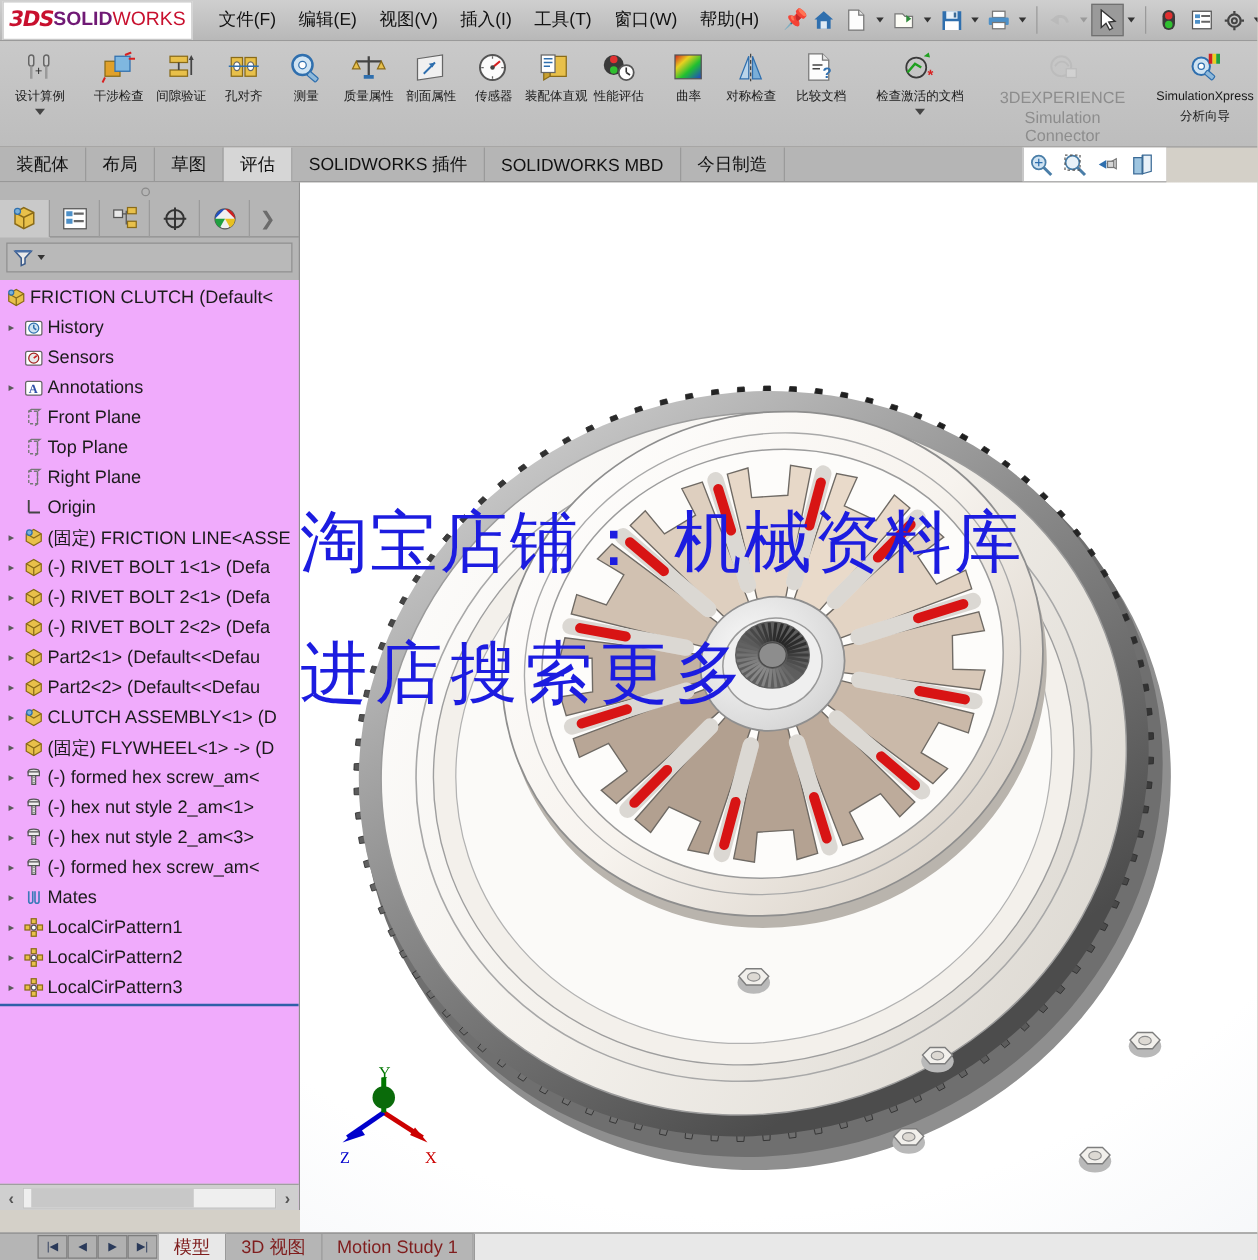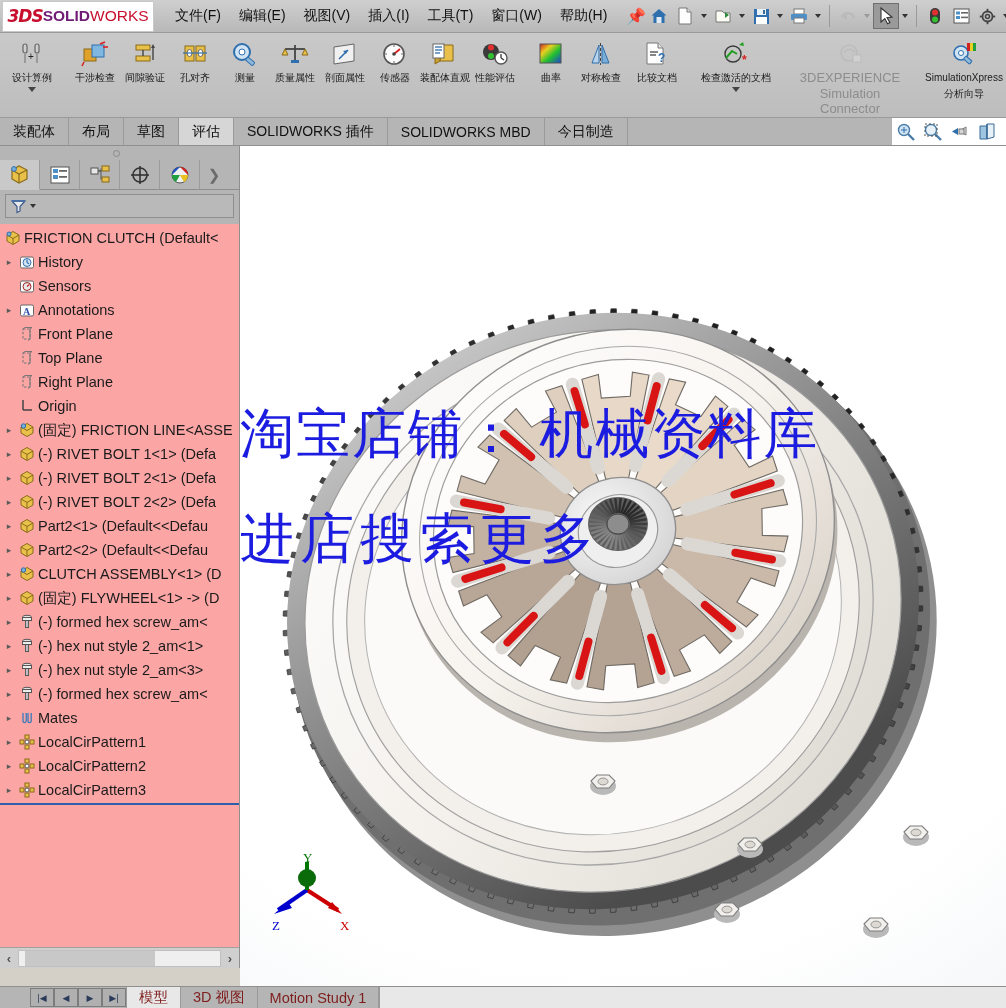--- a/index.html
+++ b/index.html
@@ -74,21 +74,21 @@
   }
   .rb-label.dim { color: #8d8d8d; word-break: normal; font-size: 13px; }
   .rb-caret {
     width: 0; height: 0; border-left: 4px solid transparent;
     border-right: 4px solid transparent; border-top: 5px solid #444;
     margin-top: 2px;
   }
 
   
   .cmdtabs {
-    position: absolute; left: 0; top: 118px; width: 1006px; height: 28px;
+    position: absolute; left: 0; top: 118px; width: 933px; height: 28px;
     background: #b5b5b5; display: flex; align-items: stretch;
     border-bottom: 1px solid #8f8f8f;
     text-align: center;
   }
   .cmdtab {
     display: flex; align-items: center; padding: 0 13px;
     font-size: 14px; color: #111; cursor: default;
     border-right: 1px solid #9a9a9a;
     white-space: nowrap;
   }
@@ -117,21 +117,21 @@
   }
   .ptab.active { background: #c9c9c9; border-bottom-color: transparent; }
   .ptab.more { width: 28px; border-right: none; font-size: 15px; color: #6b6b6b; }
   .ptab-fill { flex: 1; border-bottom: 1px solid #8f8f8f; }
   .filterbar {
     margin: 4px 5px 2px 5px; height: 24px; background: #b9b9b9;
     border: 1px solid #8f8f8f; display: flex; align-items: center; padding-left: 4px;
   }
   .tree {
     position: absolute; left: 0; top: 78px; right: 0; bottom: 0;
-    overflow: hidden; background: #fca5a5; padding-top: 2px;
+    overflow: hidden; background: #f0abfc; padding-top: 2px;
   }
   .tree-row {
     display: flex; align-items: center; height: 24px;
     font-size: 14.5px; color: #1b1b1b; white-space: nowrap; cursor: default;
     padding-left: 2px;
   }
   .tw-arrow {
     width: 14px; text-align: center; color: #5a5a5a; font-size: 9px; flex: none;
   }
   .tw-indent { width: 14px; flex: none; }

